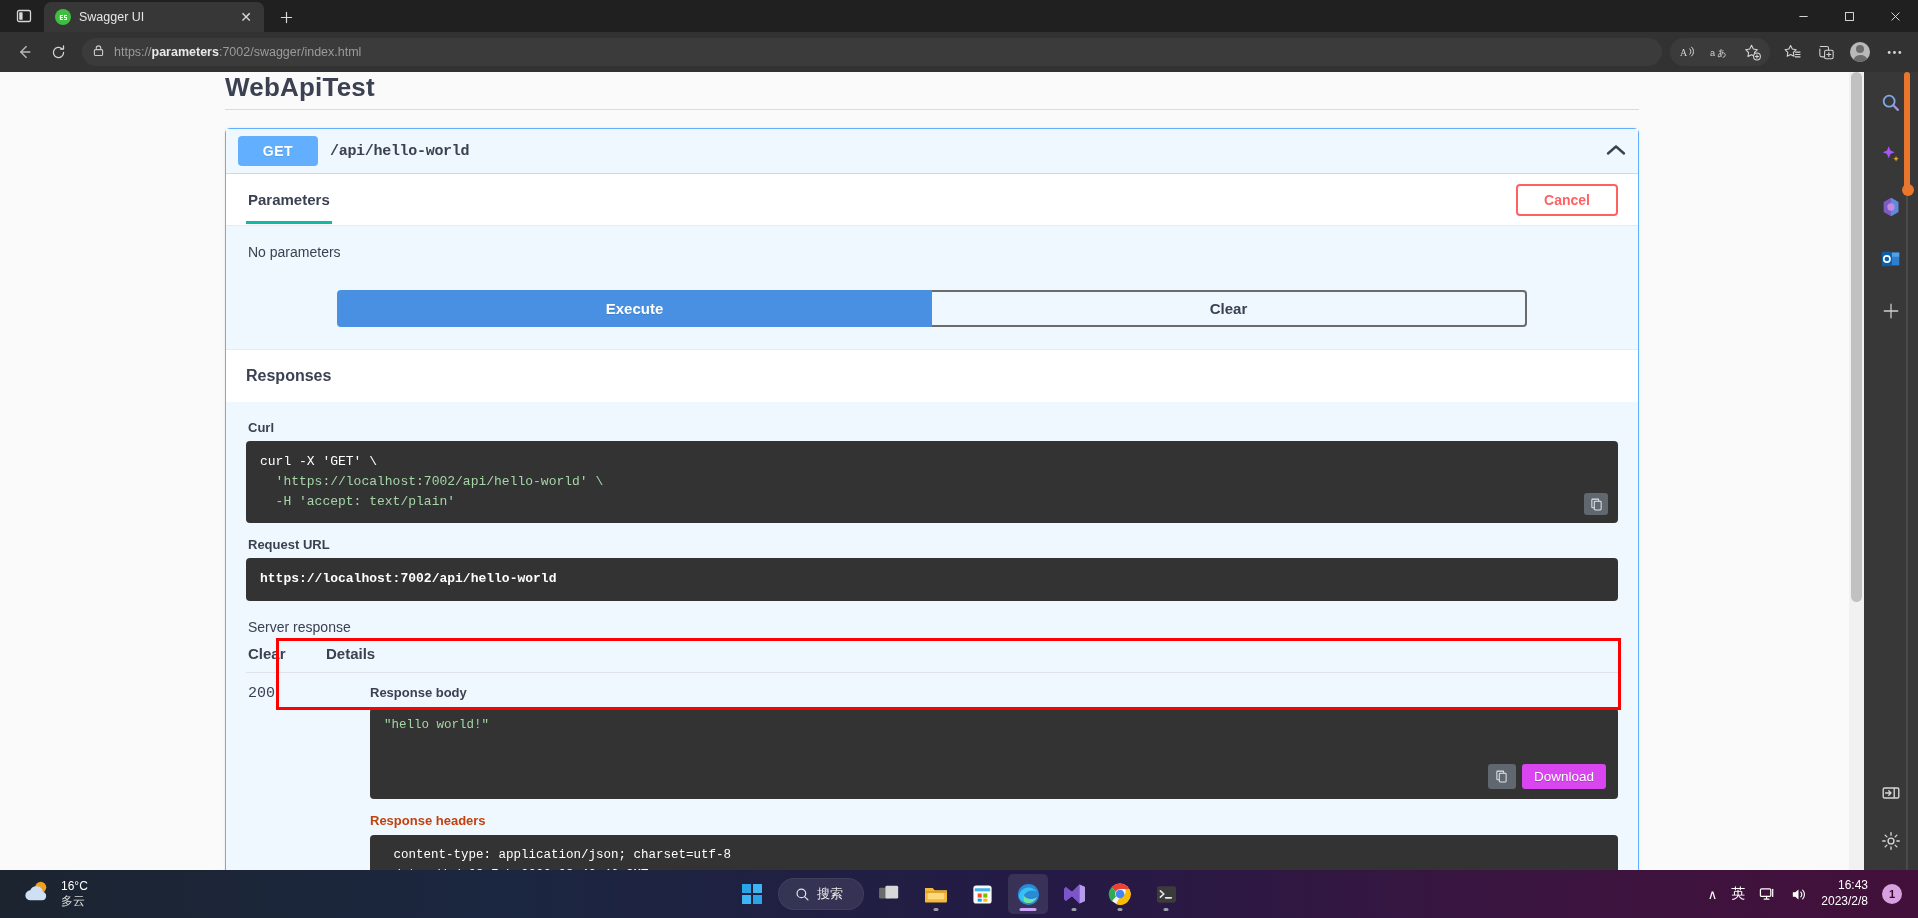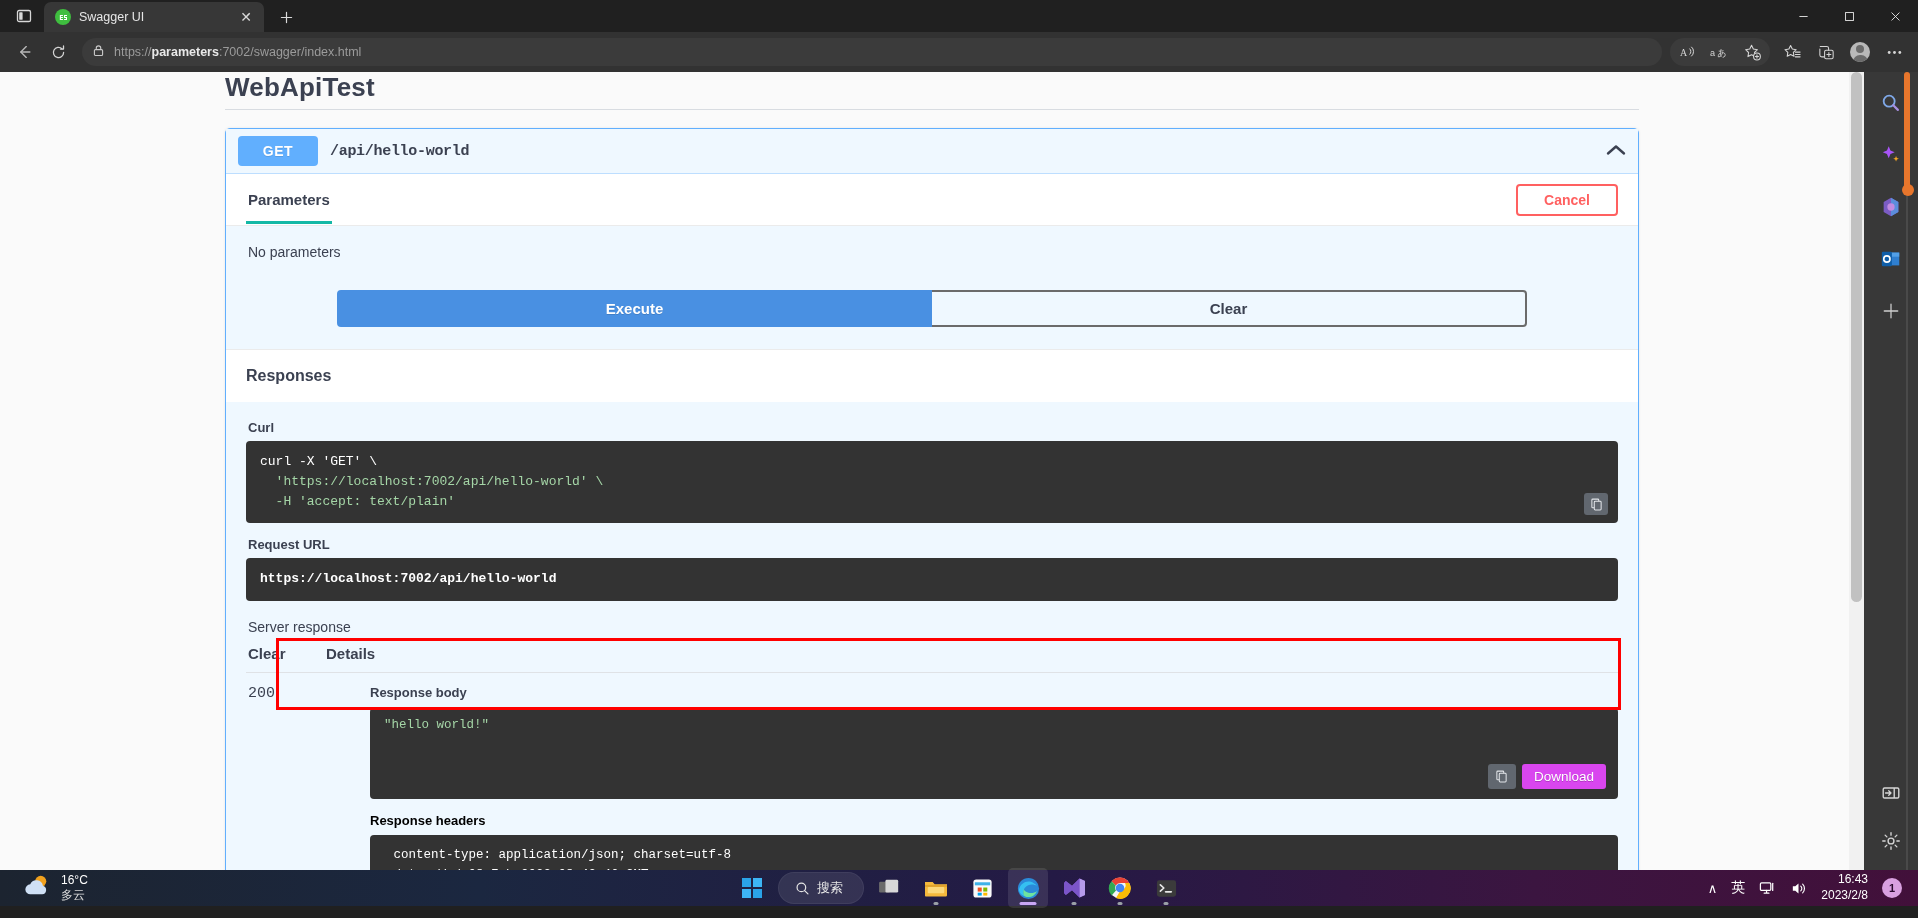--- a/index.html
+++ b/index.html
@@ -177,21 +177,21 @@
   }
   .btn-copy-sq {
     width: 28px; height: 25px; background: #61676f; border-radius: 3px;
     display: flex; align-items: center; justify-content: center; color: #e2e5e9;
   }
   .btn-download {
     background: #d946ef; color: #fff; border: none; border-radius: 3px;
     font-size: 13.5px; font-weight: 400; padding: 5px 12px;
     font-family: "Liberation Sans", sans-serif; text-shadow: 0 1px 0 rgba(0,0,0,.2);
   }
-  .resp-headers-label { font-size: 13px; font-weight: 700; color: #000000; margin: 14px 0 7px 0; }
+  .resp-headers-label { font-size: 13px; font-weight: 700; color: #c2410c; margin: 14px 0 7px 0; }
   .resp-headers-code {
     background: #333; border-radius: 4px; padding: 10px 16px;
     color: #fff; font-family: "Liberation Mono", monospace; font-size: 12.5px; line-height: 1.6;
     white-space: pre;
   }
 
   
   .annot-rect {
     position: absolute; border: 3px solid #ff0000; pointer-events: none; z-index: 20;
   }
@@ -209,21 +209,21 @@
   }
   .sb-icon { width: 30px; height: 30px; display: flex; align-items: center; justify-content: center; }
   .sb-bottom { position: absolute; bottom: 14px; left: 0; width: 54px; display: flex; flex-direction: column; align-items: center; gap: 18px; }
   .orange-sb { position: absolute; right: 8px; top: 0; width: 6px; height: 798px; }
   .orange-track { position:absolute; left:2px; top:0; width:2px; height:100%; background:#4a4a4a; }
   .orange-thumb { position: absolute; left: 0; top: 0; width: 6px; height: 118px; background: #e8762c; border-radius: 3px; }
   .orange-knob { position:absolute; left:-2px; top:112px; width:12px;height:12px;border-radius:50%;background:#e8762c; }
 
   
   .taskbar {
-    position: absolute; left: 0; top: 870px; width: 1918px; height: 36px;
+    position: absolute; left: 0; top: 870px; width: 1918px; height: 48px;
     background: linear-gradient(90deg, #1c2430 0%, #1b2740 25%, #241a45 55%, #3b1540 80%, #42103a 100%);
     display: flex; align-items: center;
   }
   .weather { display: flex; align-items: center; gap: 9px; padding-left: 22px; }
   .weather-text { color: #fff; font-size: 12px; line-height: 1.25; }
   .weather-text .t2 { color: #d8d8d8; font-size: 12px; }
   .tb-center { position: absolute; left: 50%; transform: translateX(-50%); display: flex; align-items: center; gap: 6px; }
   .tbi { width: 40px; height: 40px; display: flex; align-items: center; justify-content: center; position: relative; border-radius: 5px; }
   .tbi.active { background: rgba(255,255,255,.10); }
   .tb-underline { position: absolute; bottom: 3px; left: 50%; transform: translateX(-50%); height: 3px; border-radius: 2px; }

